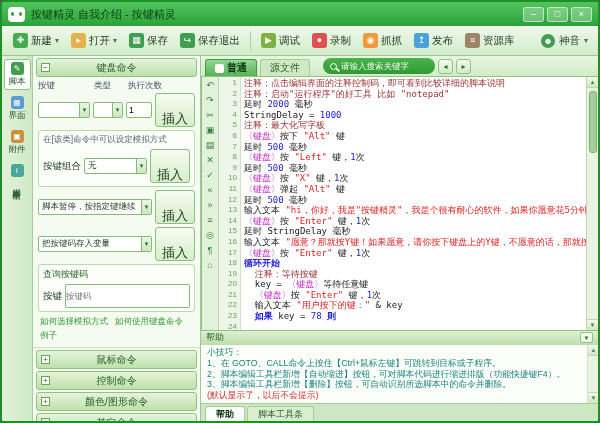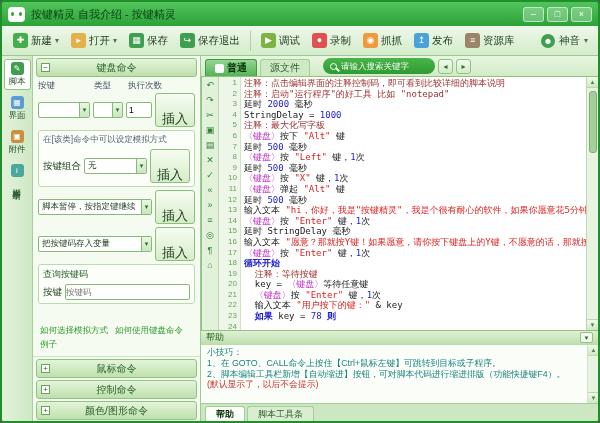--- a/index.html
+++ b/index.html
@@ -71,23 +71,23 @@
     border:1px solid #85bb77; height:16px; font-size:8.5px; padding:0 0 0 3px; border-radius:2px; overflow:hidden; }
   .combo .arr{ width:10px; height:14px; background:linear-gradient(#eaf6e4,#cbe6bf);
     border-left:1px solid #85bb77; font-size:7px; line-height:14px; text-align:center; color:#2c6e2c; flex:0 0 10px;}
   .cw1{width:52px;} .cw2{width:30px;} .cwf{flex:1;}
   .numin{ width:26px; height:16px; border:1px solid #85bb77; border-radius:2px; font-size:8.5px; padding:0 2px;
     font-family:inherit; }
   .ins{ height:32px; padding:16px 6px; font-size:13px; background:linear-gradient(#f6fcf2,#d7edc9);
     border:1px solid #8bbf7c; border-radius:3px; color:#234023; cursor:default; }
   .simbox{ border:1px solid #b9dcab; border-radius:3px; padding:3px 4px; margin-bottom:3px; background:#fcfff9; }
   .simnote{ font-size:8.5px; color:#567; margin-bottom:3px; }
-  .qbox{ border:1px solid #b9dcab; border-radius:3px; padding:3px 4px; margin-bottom:20px; background:#fcfff9; }
+  .qbox{ border:1px solid #b9dcab; border-radius:3px; padding:3px 4px; margin-bottom:3px; background:#fcfff9; }
   .qtitle{ font-size:9px; color:#245f24; margin-bottom:3px; }
-  .qinput{ flex:1; height:16px; border:1px solid #85bb77; border-radius:2px; font-size:8.5px; padding:0 0;
+  .qinput{ flex:1; height:24px; border:1px solid #85bb77; border-radius:2px; font-size:8.5px; padding:0 0;
     font-family:inherit; }
   .links{ display:flex; flex-wrap:wrap; gap:2px 7px; padding:1px 2px; }
   .link{ color:#2e9b2e; font-size:8.5px; cursor:default; }
 
   
   .editorcol{ flex:1; min-width:0; display:flex; flex-direction:column; background:#e6f3de; }
   .edtabs{ height:21px; flex:0 0 21px; display:flex; align-items:flex-end; gap:3px; padding:2px 4px 0;
     background:linear-gradient(#e8f6e1,#d2ebc7); border-bottom:1px solid #8fc37f; }
   .etab{ height:17px; display:flex; align-items:center; gap:3px; padding:0 9px; font-size:10px;
     border-radius:3px 3px 0 0; border:1px solid #a3cf96; border-bottom:none; background:#cfe9c4;
@@ -384,20 +384,21 @@
 
       <div class="helpheader">
         <span>帮助</span>
         <span class="hhbtn">▼</span>
       </div>
       <div class="helpbody">
         <div class="tips" id="tips">
             <div class="tip">小技巧：</div>
             <div class="tip">1、在 GOTO、CALL命令上按住【Ctrl+鼠标左键】可跳转到目标或子程序。</div>
             <div class="tip">2、脚本编辑工具栏新增【自动缩进】按钮，可对脚本代码进行缩进排版（功能快捷键F4）。</div>
+            <div class="tip">3、脚本编辑工具栏新增【删除】按钮，可自动识别所选脚本中的命令并删除。</div>
             <div class="warn">(默认显示了，以后不会提示)</div>
           </div>
         <div class="hscroll">
           <span class="sarrow">▲</span>
           <span class="sarrow bot">▼</span>
         </div>
       </div>
 
       <div class="bottomtabs">
         <span class="btab active">帮助</span>

